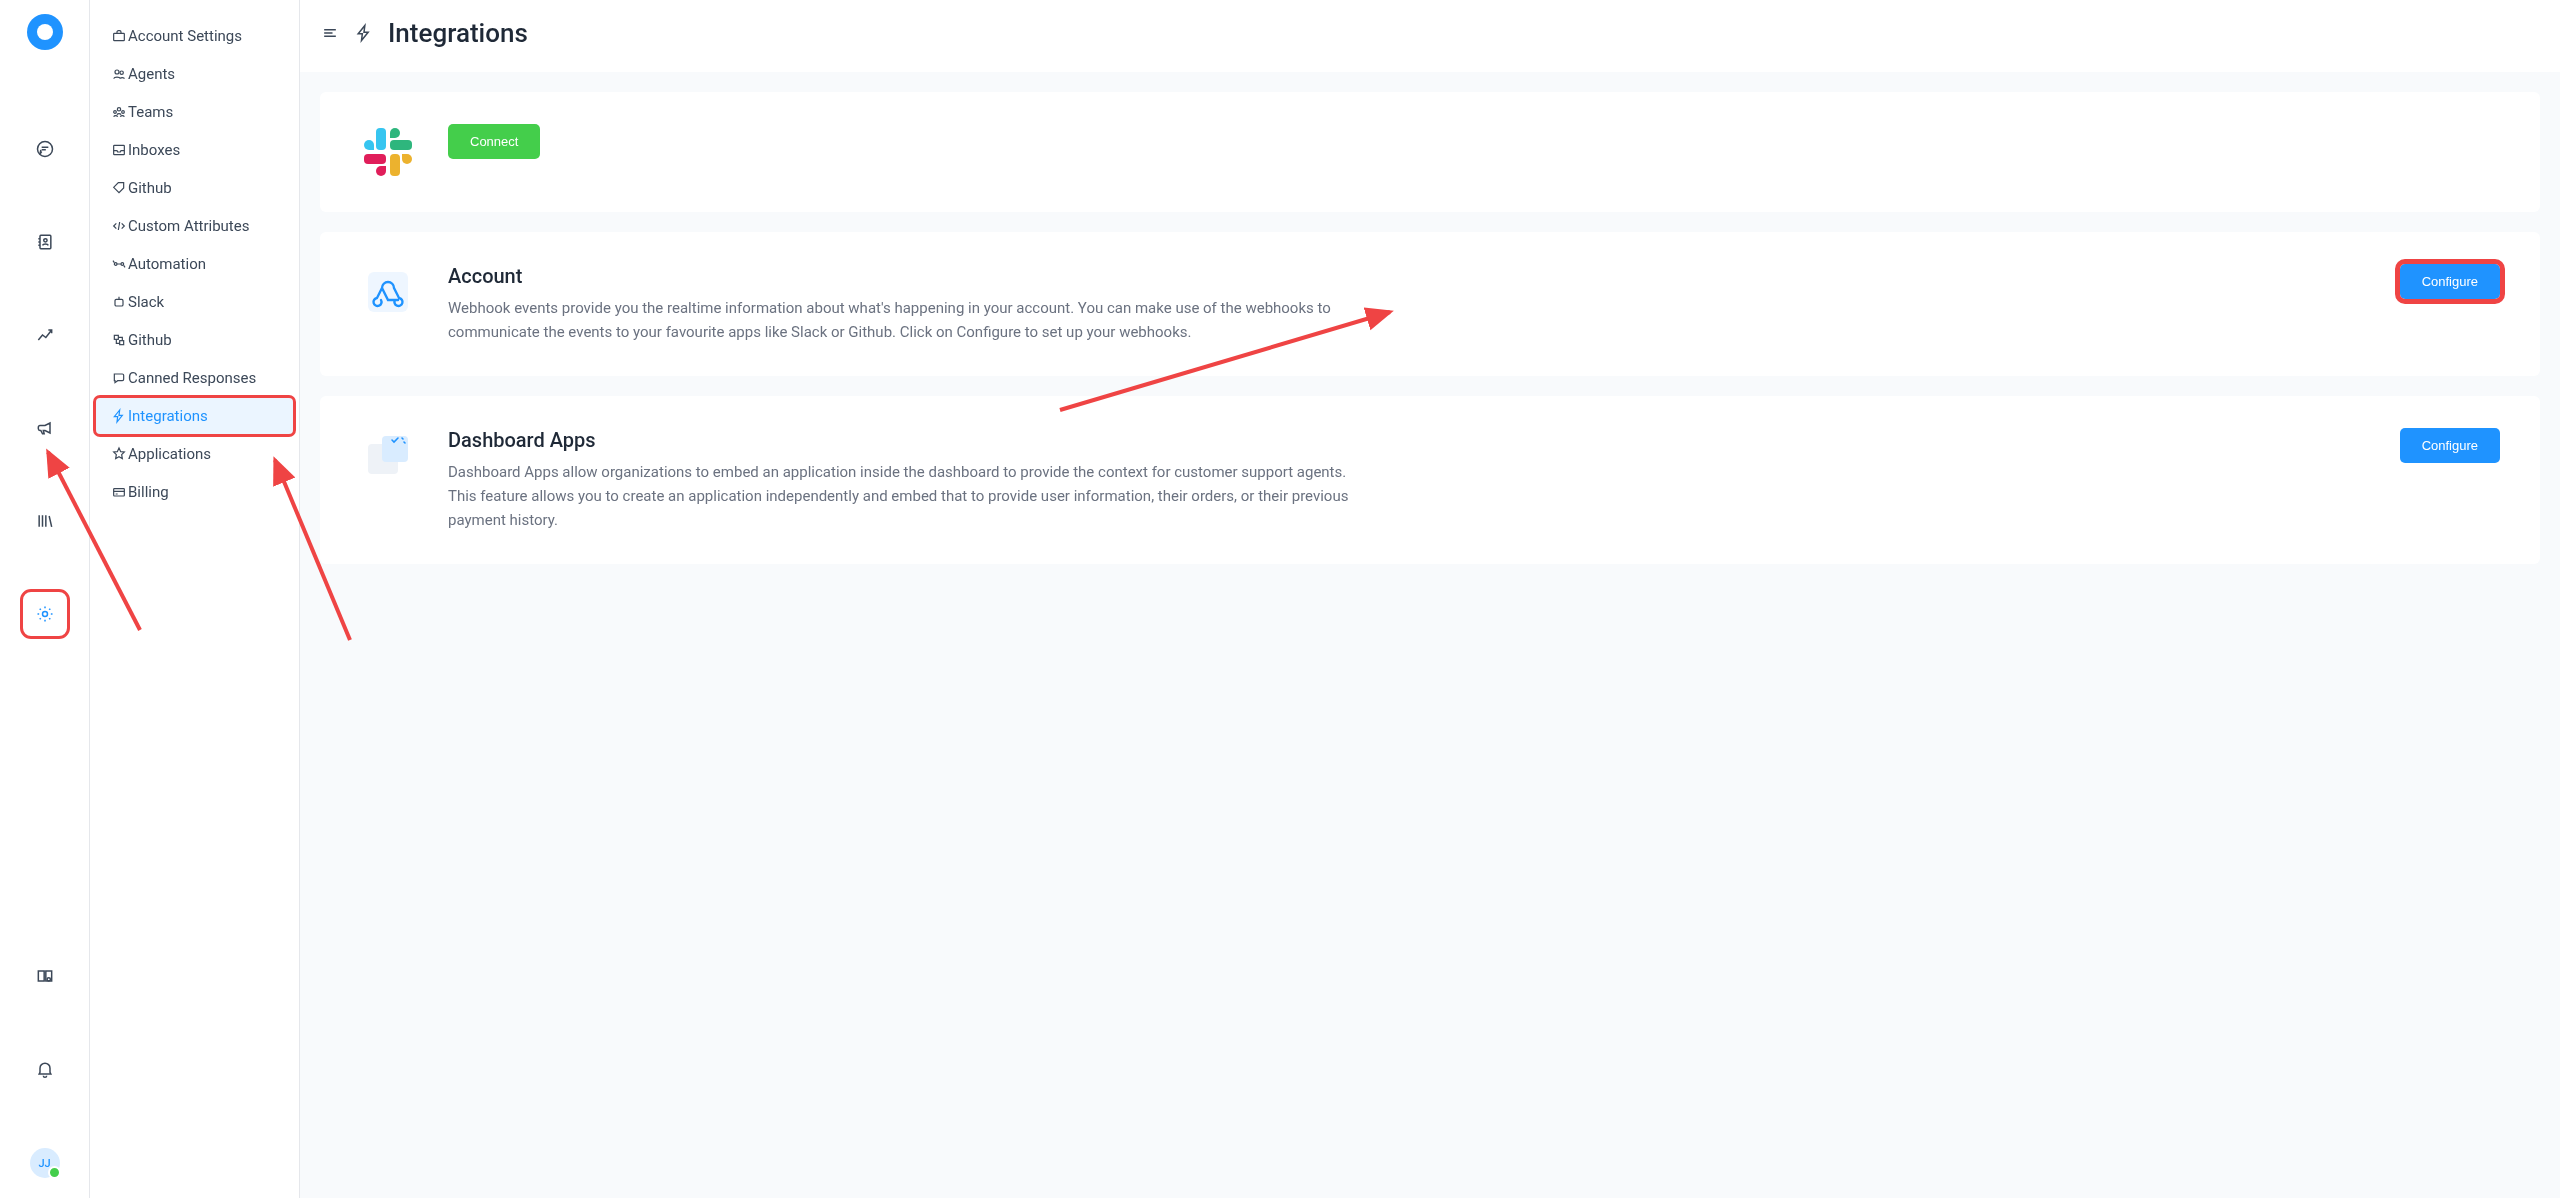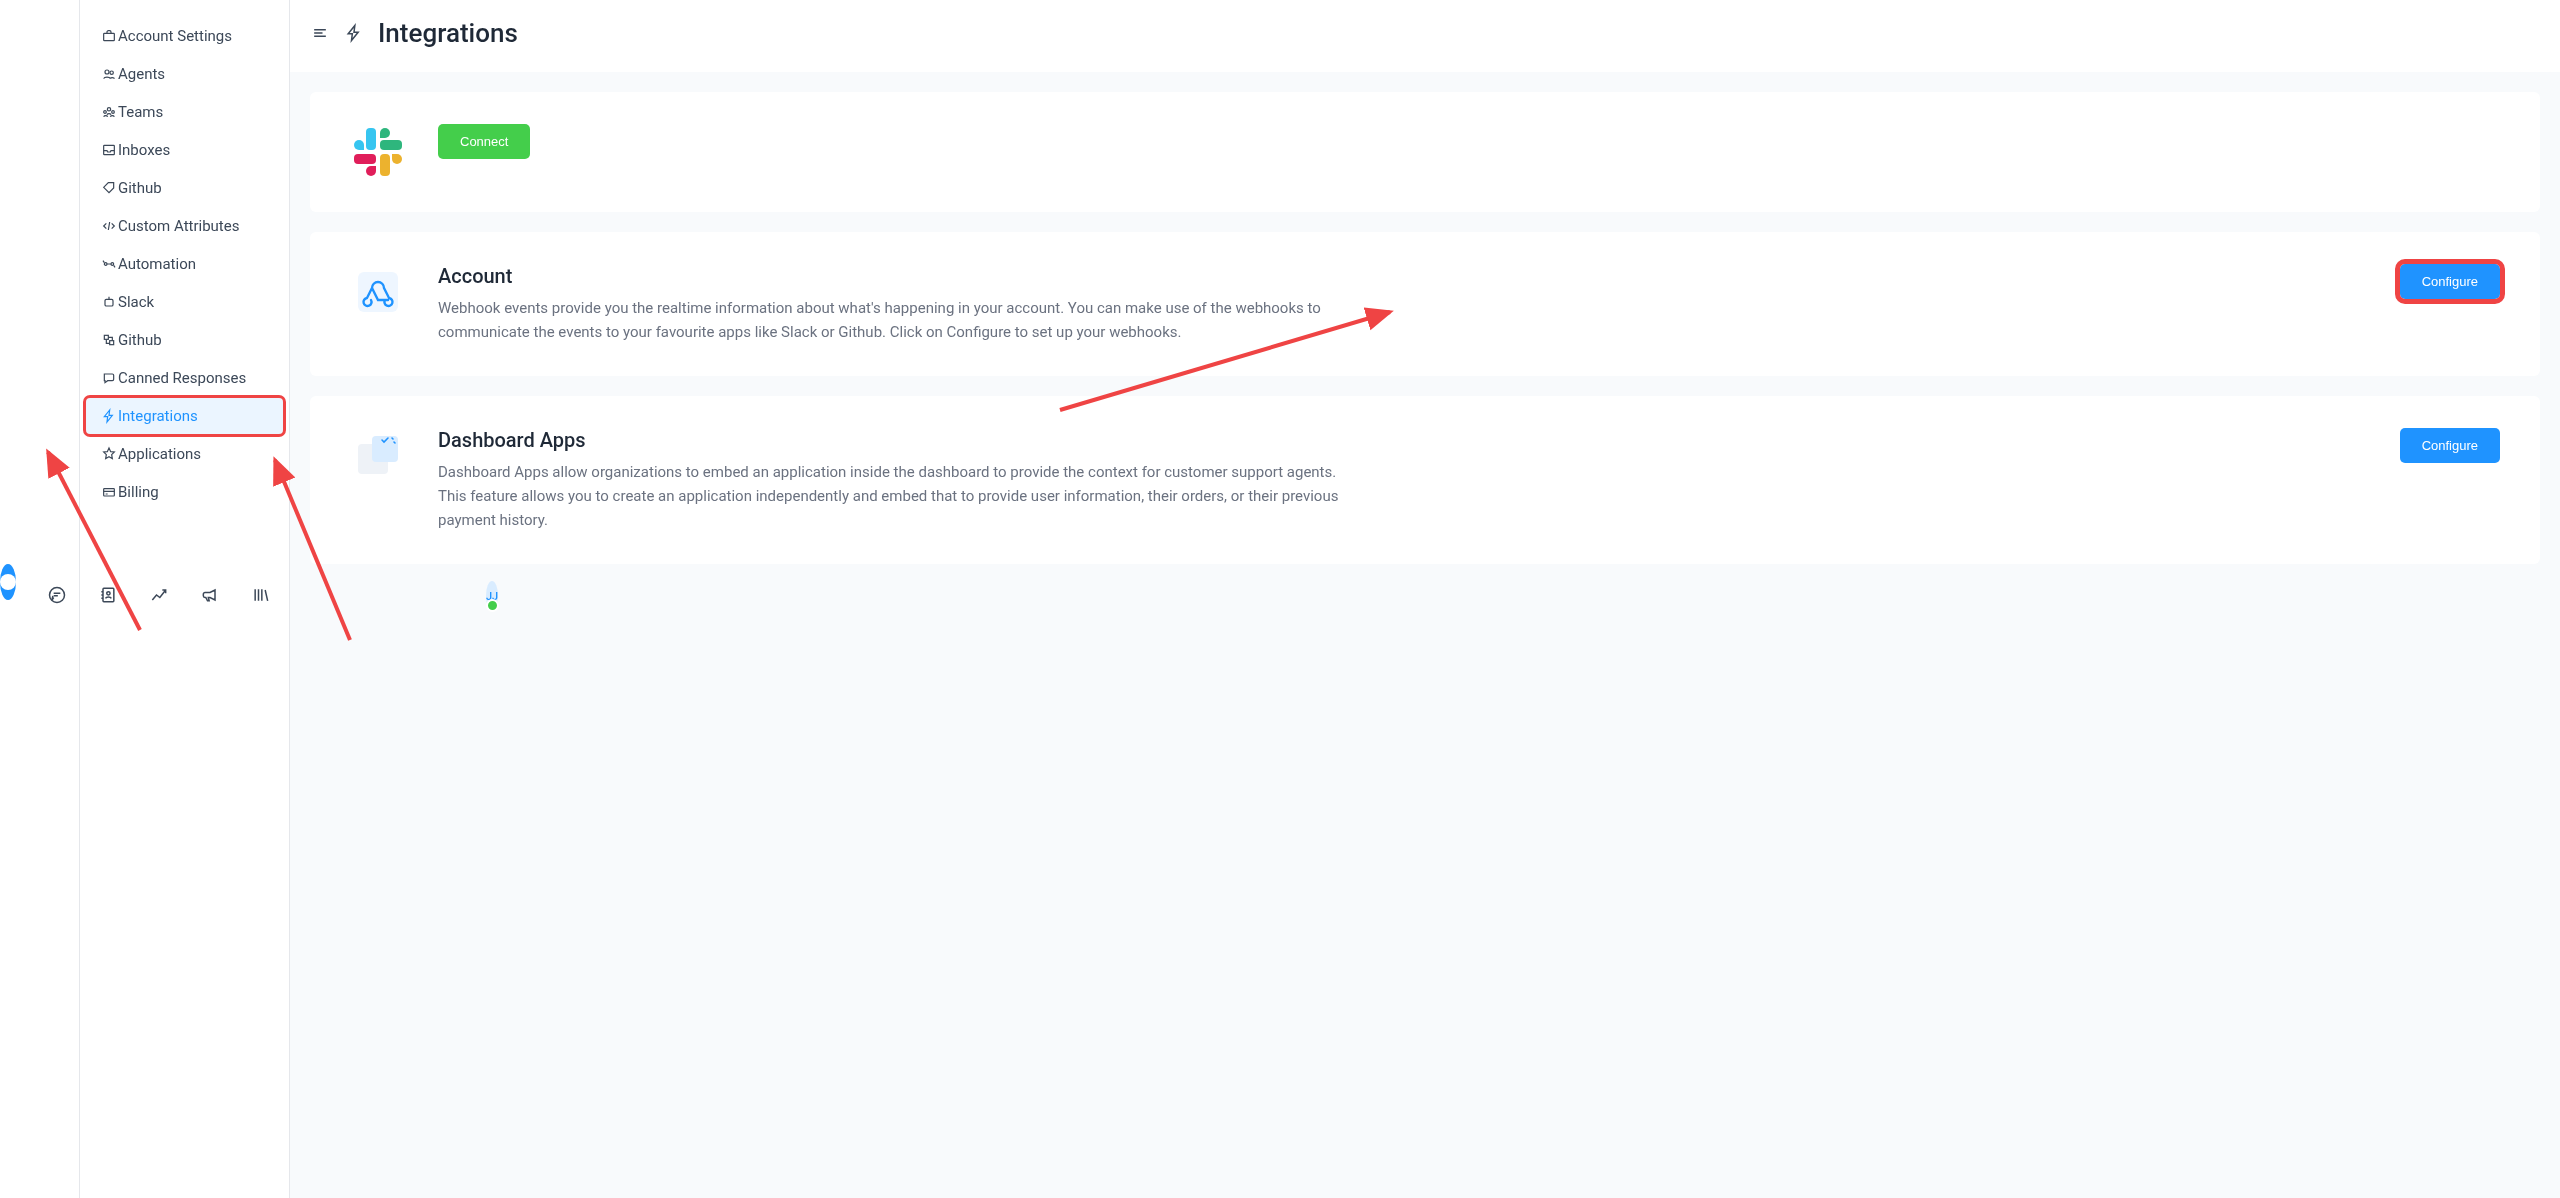--- a/index.html
+++ b/index.html
@@ -1,20 +1,20 @@
 <!DOCTYPE html>
 <html><head>
 <meta charset="utf-8">
 <style>
 * { box-sizing: border-box; margin: 0; padding: 0; }
 body { font-family: -apple-system, BlinkMacSystemFont, "Segoe UI", Roboto, sans-serif; background: #fff; color: #1f2937; }
 .app { display: flex; width: 100%; min-height: 100vh; }
 
 
-.rail { width: 80px; border-right: 1px solid #e5e7eb; display: flex; flex-direction: row; align-items: center; padding-top: 14px; gap: 31px; }
+.rail { width: 90px; border-right: 1px solid #e5e7eb; display: flex; flex-direction: column; align-items: center; padding-top: 14px; gap: 31px; }
 .rail-logo { width: 36px; height: 36px; border-radius: 50%; background: #1f93ff; display: flex; align-items: center; justify-content: center; margin-bottom: 48px; }
 .rail-logo-inner { width: 16px; height: 16px; border-radius: 50%; background: #fff; }
 .rail-item { width: 40px; height: 40px; display: flex; align-items: center; justify-content: center; border-radius: 6px; cursor: pointer; margin-bottom: 22px; color: #3c4858; }
 .rail-item svg { width: 20px; height: 20px; }
 .rail-item.active { outline: 3px solid #ef4444; outline-offset: 2px; }
 .rail-item.active svg { color: #1f93ff; }
 .rail-spacer { flex: 1; }
 .rail-avatar { width: 30px; height: 30px; border-radius: 50%; background: #d9ecff; color: #1f93ff; font-size: 11px; font-weight: 500; display: flex; align-items: center; justify-content: center; position: relative; margin-bottom: 20px; }
 .rail-avatar::after { content: ""; position: absolute; right: -1px; bottom: -1px; width: 9px; height: 9px; background: #44ce4b; border-radius: 50%; border: 2px solid #fff; }
 

